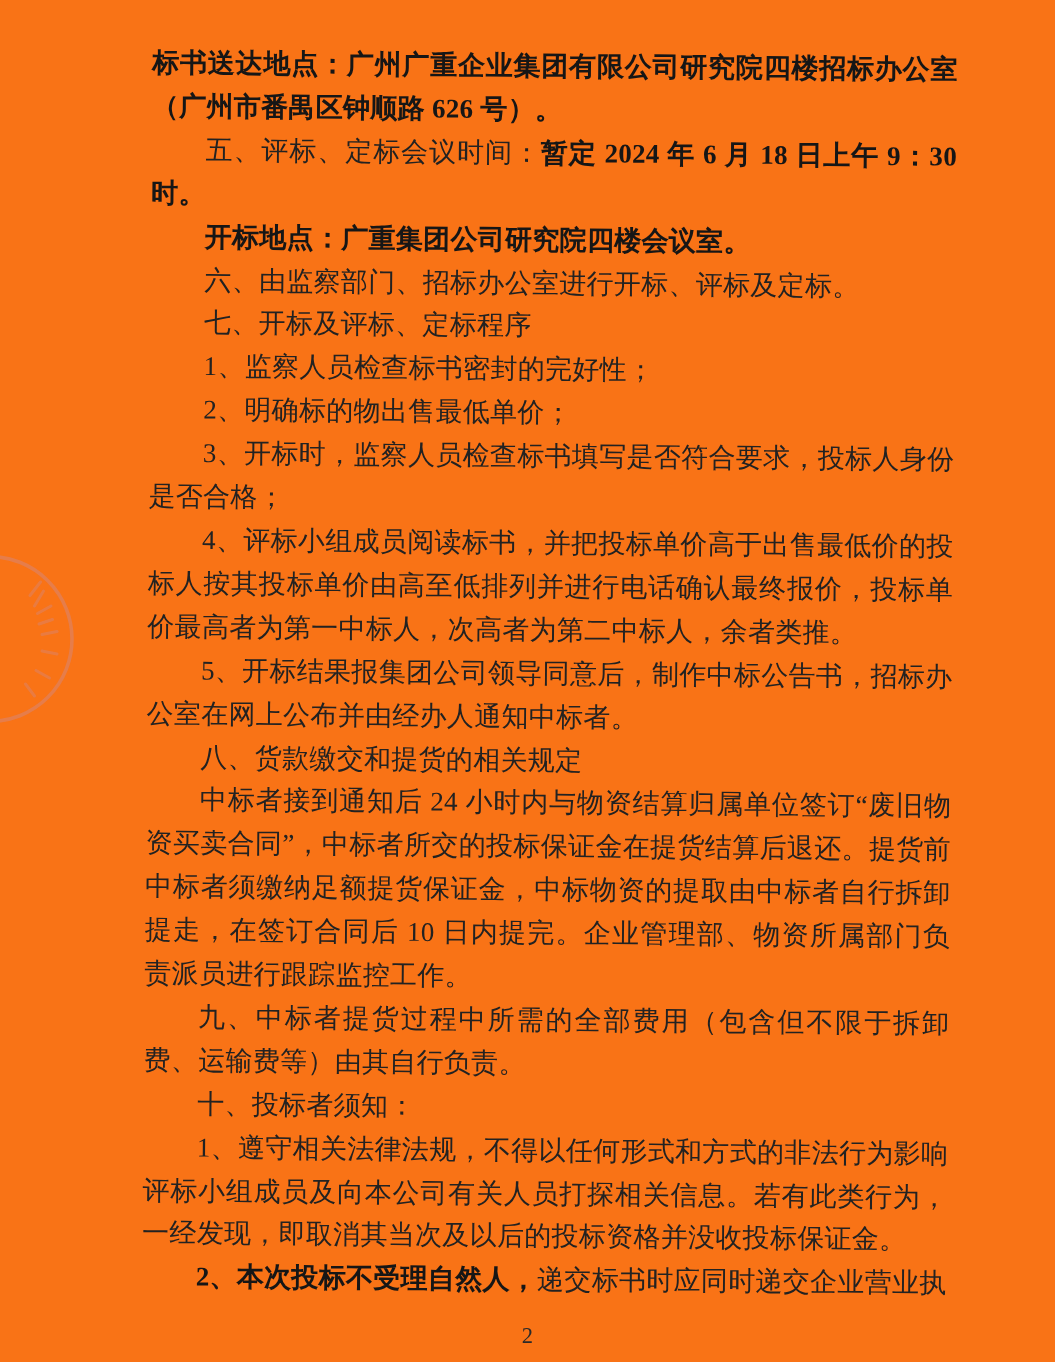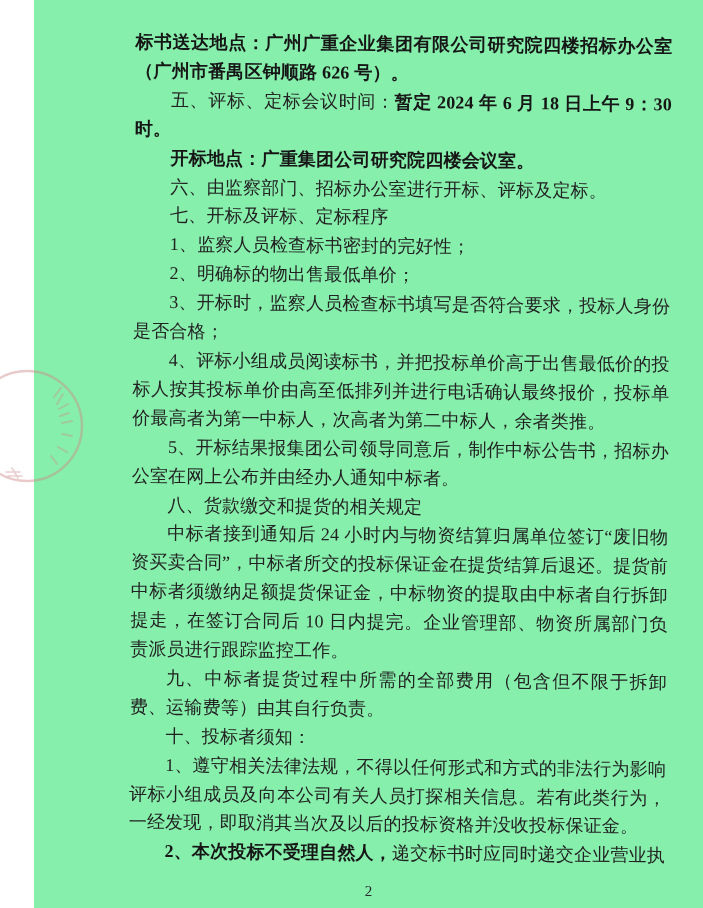--- a/index.html
+++ b/index.html
@@ -10,22 +10,21 @@
     width: 703px;
     height: 908px;
     position: relative;
     overflow: hidden;
     background: #ffffff;
     font-family: "Liberation Serif", "DejaVu Serif", serif;
   }
   .page {
     position: absolute;
     inset: 0;
-    background: #86efac;
-    margin-left: 34px;
+    background: #f97316;
   }
   .content {
     position: absolute;
     left: 98px;
     top: 30px;
     width: 537px;
     transform: rotate(0.5deg);
     transform-origin: 50% 50%;
     color: #222222;
     font-size: 18px;

